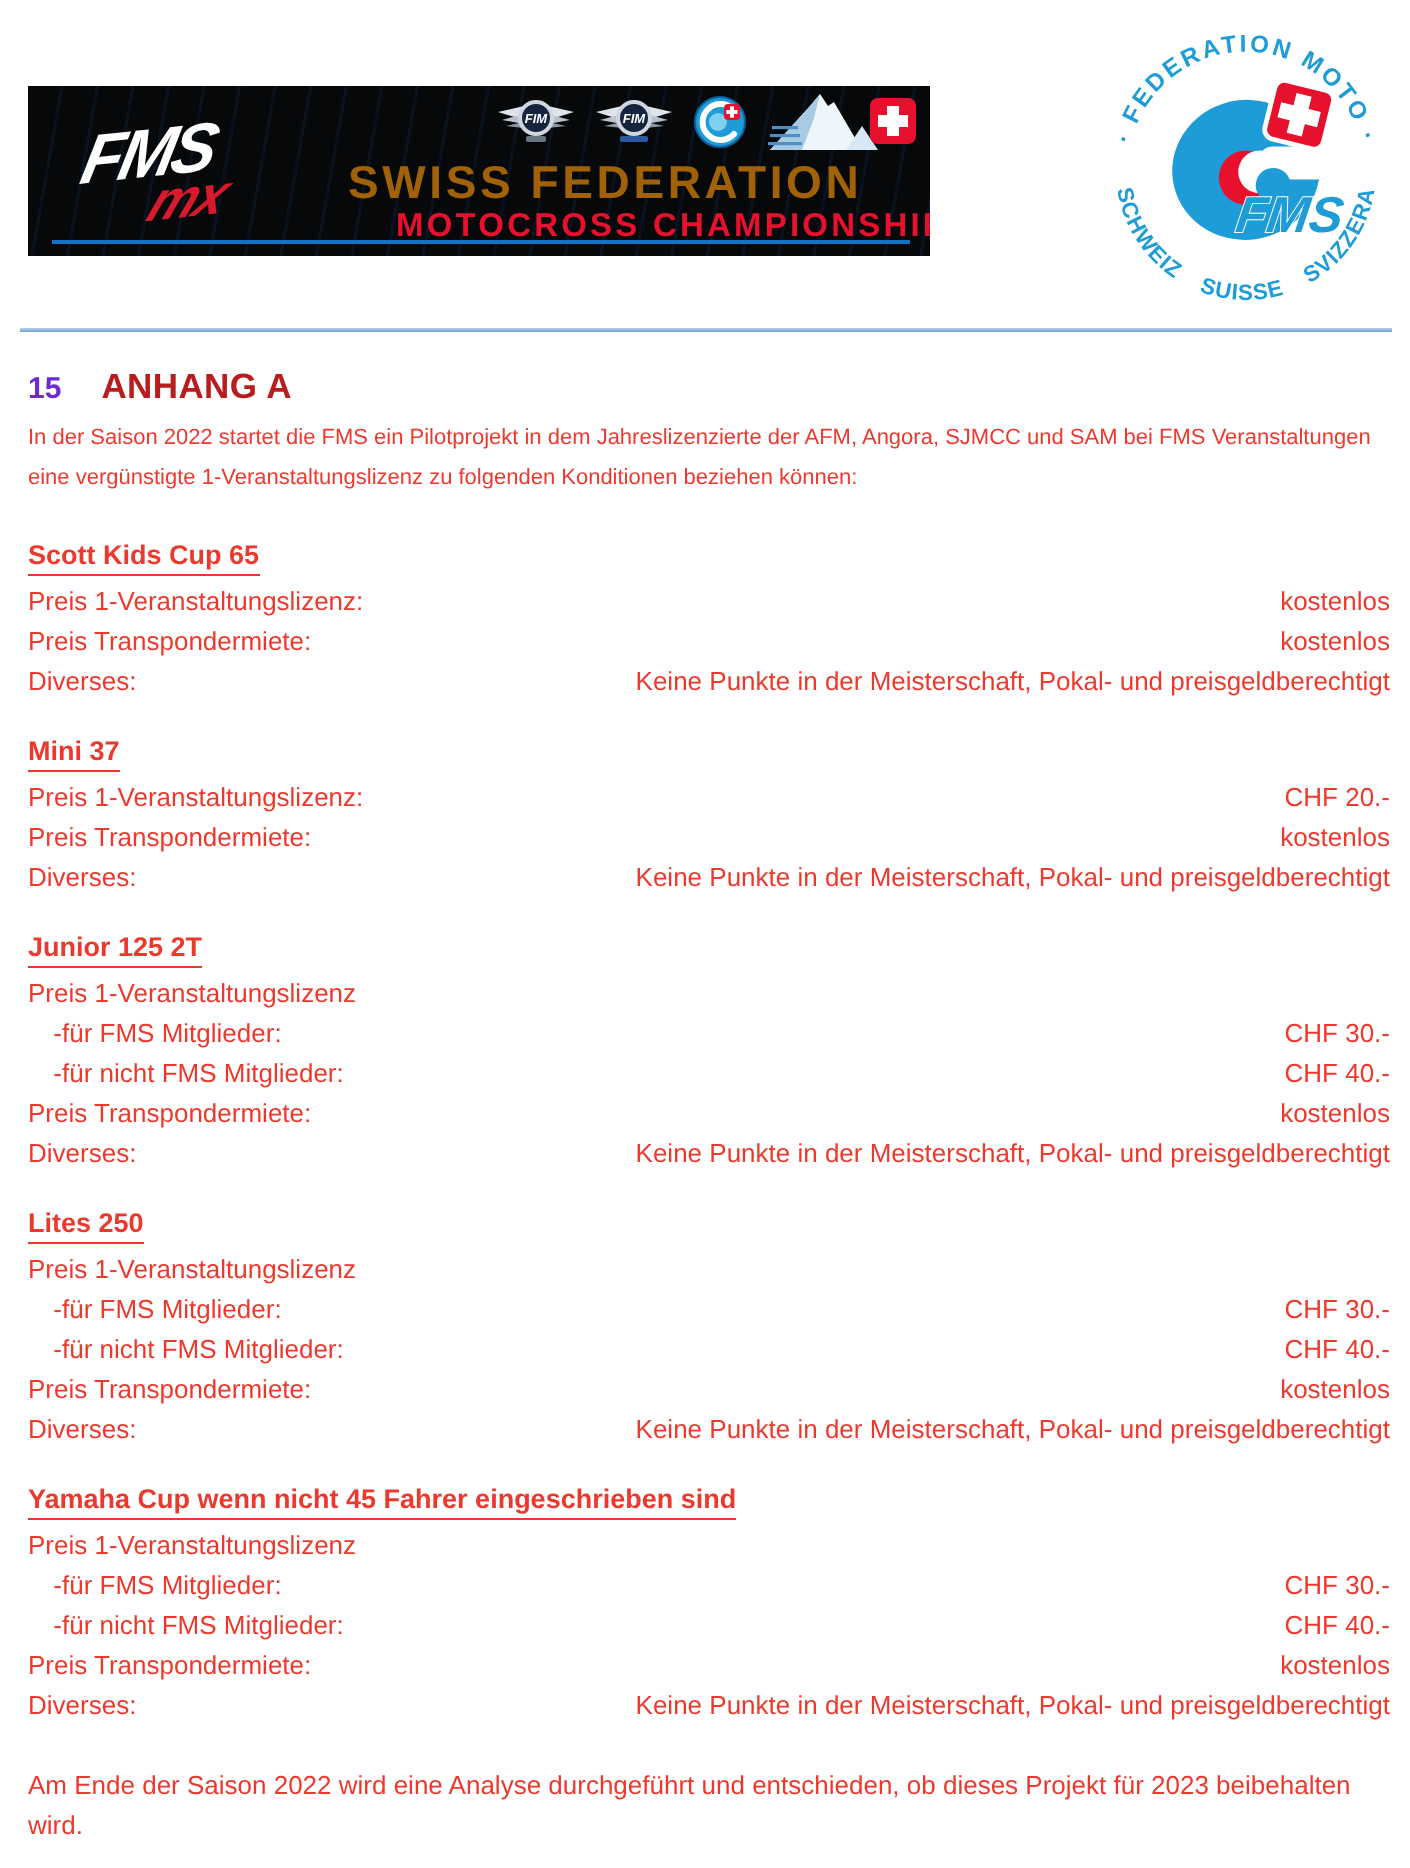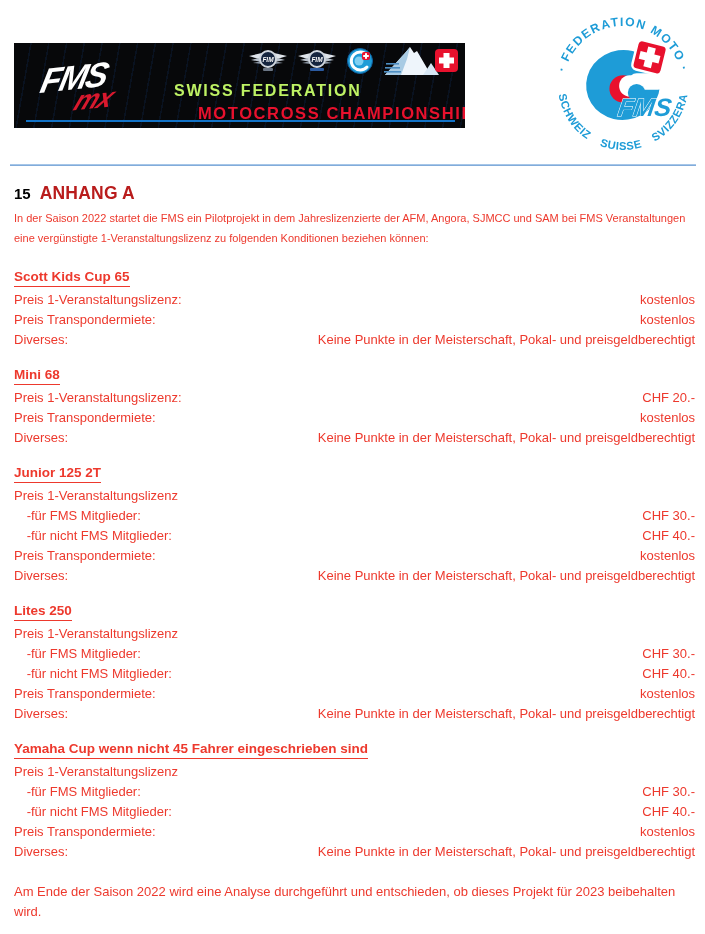--- a/index.html
+++ b/index.html
@@ -14,34 +14,34 @@
             background:repeating-linear-gradient(100deg, transparent 0 16px, rgba(25,90,190,.22) 16px 17.5px);
             opacity:.55; }
   .banner-line { position:absolute; left:12px; right:10px; bottom:6px; height:2px; background:#1272c6; }
   .fms-mark { position:absolute; left:16px; top:10px; width:150px; height:64px; transform:rotate(-6deg); }
   .fms-mark .fms { position:absolute; left:12px; top:2px; color:#ffffff; font-size:34px; font-weight:900;
             font-style:italic; letter-spacing:-2px; transform:skewX(-18deg); }
   .fms-mark .mx { position:absolute; left:44px; top:30px; color:#d8192e; font-size:27px; font-weight:800;
             font-style:italic; letter-spacing:-1px; transform:skewX(-28deg); }
   .banner-right { position:absolute; left:160px; top:5px; right:4px; display:flex; flex-direction:column; }
   .banner-icons { display:flex; justify-content:flex-end; align-items:center; gap:9px; height:30px; padding-right:2px; }
-  .banner-title1 { color:#bef264; font-size:16px; font-weight:800; letter-spacing:1.8px; line-height:26px; white-space:nowrap; }
+  .banner-title1 { color:#a16207; font-size:23px; font-weight:800; letter-spacing:1.8px; line-height:26px; white-space:nowrap; }
   .banner-title2 { color:#e8112d; font-size:16.5px; font-weight:800; letter-spacing:1.6px; line-height:19px; white-space:nowrap; padding-left:24px; }
 
   
   .round-logo { position:absolute; left:555px; top:15px; width:136px; height:136px; }
 
   
   .divider { position:absolute; left:10px; right:9px; top:164px; height:2px;
              background:linear-gradient(#b9d3ee, #6f9fd4); }
 
   
   .content { position:absolute; left:14px; top:182px; width:681px; color:#ed392d; }
   .doc-title { margin-bottom:3px; line-height:22px; }
-  .doc-title .num { color:#000000; font-size:15px; font-weight:700; margin-right:9px; }
+  .doc-title .num { color:#6d28d9; font-size:15px; font-weight:700; margin-right:20px; }
   .doc-title .txt { color:#b91c1c; font-size:17.5px; font-weight:700; letter-spacing:.2px; }
   .intro { font-size:11px; line-height:20px; margin-bottom:19px; }
 
   .section { margin-bottom:15px; }
   .section-heading { font-size:13.5px; font-weight:700; line-height:20px; margin-bottom:3px; }
   .section-heading > span { border-bottom:1.6px solid #ed392d; padding-bottom:1px; display:inline-block; line-height:16px;text-align:right; }
   .row { display:flex; font-size:13px; line-height:20px;text-align:right; }
   .row .lbl { width:192px; flex:none; display:flex; }
   .row .dash { flex:none; }
   .row .dash:not(:empty) { width:17px; }
@@ -190,21 +190,21 @@
     <span class="lbl">
                 <span class="dash"></span>
                 <span>Diverses:</span>
               </span>
     <span class="val">Keine Punkte in der Meisterschaft, Pokal- und preisgeldberechtigt</span>
   </div>
 </div>
   </div>
 
   <div class="section">
-    <div class="section-heading"><span>Mini 68</span></div>
+    <div class="section-heading"><span>Mini 37</span></div>
     <div>
   <div class="row">
     <span class="lbl">
                 <span class="dash"></span>
                 <span>Preis 1-Veranstaltungslizenz:</span>
               </span>
     <span class="val">CHF 20.-</span>
   </div>
 
   <div class="row">

